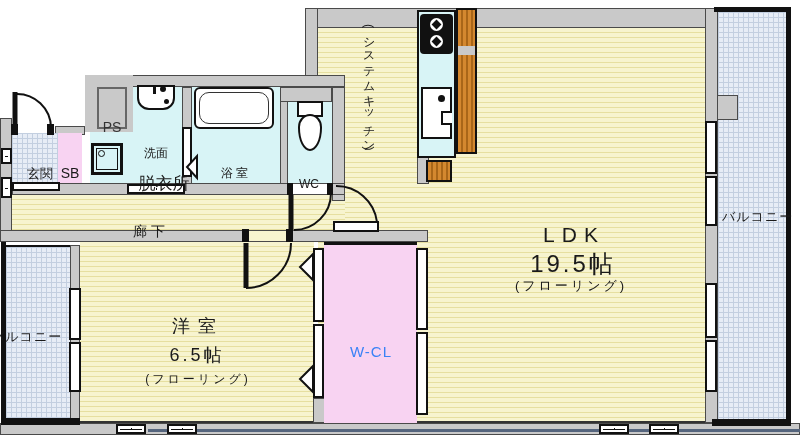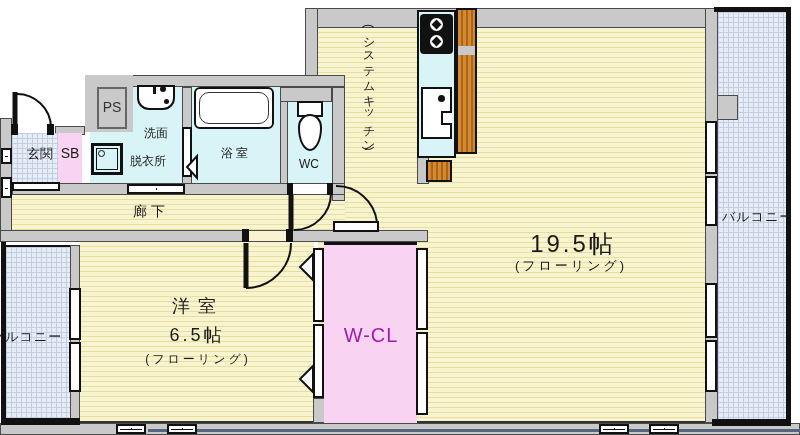--- a/index.html
+++ b/index.html
@@ -14,21 +14,21 @@
   .wet{background:#d8f4f6;}
   .pink{background:#f8d3f2;}
   .wall{background:#c9c9c9;border:1px solid #4a4a4a;}
   .blk{background:#111;}
   .win{background:#fff;border:2px solid #111;}
   .winmidv{position:absolute;left:50%;top:2px;bottom:2px;width:1px;background:#111;}
   .winmidh{position:absolute;top:50%;left:2px;right:2px;height:1px;background:#111;}
   .wood{background-color:#d4882f;
         background-image:repeating-linear-gradient(90deg, rgba(0,0,0,0) 0 3px, #a96618 3px 5px);
         border:2px solid #111;}
-  .lbl{position:absolute;white-space:nowrap;transform:translateX(-50%);line-height:1.1;}
+  .lbl{position:absolute;white-space:nowrap;transform:translateX(-50%);line-height:1.1;margin-top:20px;}
   .lbl-l{position:absolute;white-space:nowrap;line-height:1.1;}
   svg{position:absolute;left:0;top:0;}
 </style>
 </head>
 <body>
 
 <div class="plan">
 
   <div class="ab floor" style="left:318px;top:28px;width:387px;height:395px;border-bottom:2px solid #333;"></div>
   <div class="ab floor" style="left:12px;top:195px;width:333px;height:36px;"></div>
@@ -167,34 +167,35 @@
       <rect x="249" y="231" width="38" height="10" fill="#f7f4cf" stroke="none"></rect>
       <rect x="242" y="229" width="7" height="13" fill="#111" stroke="none"></rect>
       <rect x="286" y="229" width="7" height="13" fill="#111" stroke="none"></rect>
       <line x1="246" y1="243" x2="246" y2="288" stroke-width="5"></line>
       <path d="M246 288 A45 45 0 0 0 291 243" stroke-width="2"></path>
     </g>
     <polygon points="313,254 313,280 300,267" fill="#fff" stroke="#111" stroke-width="2"></polygon>
     <polygon points="313,366 313,392 300,379" fill="#fff" stroke="#111" stroke-width="2"></polygon>
   </svg>
 
+  <div class="lbl" style="left:574px;top:203px;font-size:21px;letter-spacing:7px;">LDK</div>
   <div class="lbl" style="left:573px;top:231px;font-size:24px;letter-spacing:3px;">19.5帖</div>
   <div class="lbl" style="left:571px;top:259px;font-size:13px;letter-spacing:3px;">(フローリング)</div>
 
   <div class="lbl" style="left:198px;top:297px;font-size:18px;letter-spacing:8px;">洋室</div>
   <div class="lbl" style="left:197px;top:326px;font-size:18px;letter-spacing:3px;">6.5帖</div>
   <div class="lbl" style="left:198px;top:353px;font-size:12px;letter-spacing:3px;">(フローリング)</div>
 
-  <div class="lbl" style="left:371px;top:324px;font-size:20px;letter-spacing:1px;color:#a21caf;">W-CL</div>
+  <div class="lbl" style="left:371px;top:324px;font-size:15px;letter-spacing:1px;color:#3b82f6;">W-CL</div>
   <div class="lbl" style="left:151px;top:204px;font-size:14px;letter-spacing:4px;">廊下</div>
   <div class="lbl" style="left:40px;top:147px;font-size:13px;">玄関</div>
   <div class="lbl" style="left:70px;top:146px;font-size:14px;">SB</div>
   <div class="lbl" style="left:112px;top:100px;font-size:14px;color:#333;">PS</div>
   <div class="lbl" style="left:156px;top:127px;font-size:12px;">洗面</div>
-  <div class="lbl" style="left:148px;top:155px;font-size:12px;">脱衣所</div>
+  <div class="lbl" style="left:164px;top:155px;font-size:17px;">脱衣所</div>
   <div class="lbl" style="left:236px;top:147px;font-size:12px;letter-spacing:3px;">浴室</div>
   <div class="lbl" style="left:309px;top:158px;font-size:12px;">WC</div>
   <div class="lbl-l" style="left:362px;top:24px;font-size:12px;writing-mode:vertical-rl;letter-spacing:1px;height:135px;">(システムキッチン)</div>
   <div class="lbl-l" style="left:-9px;top:330px;font-size:13px;letter-spacing:1px;">バルコニー</div>
   <div class="lbl-l" style="left:722px;top:210px;font-size:13px;letter-spacing:1px;">バルコニー</div>
 
 
 </div>
 
 </body></html>

